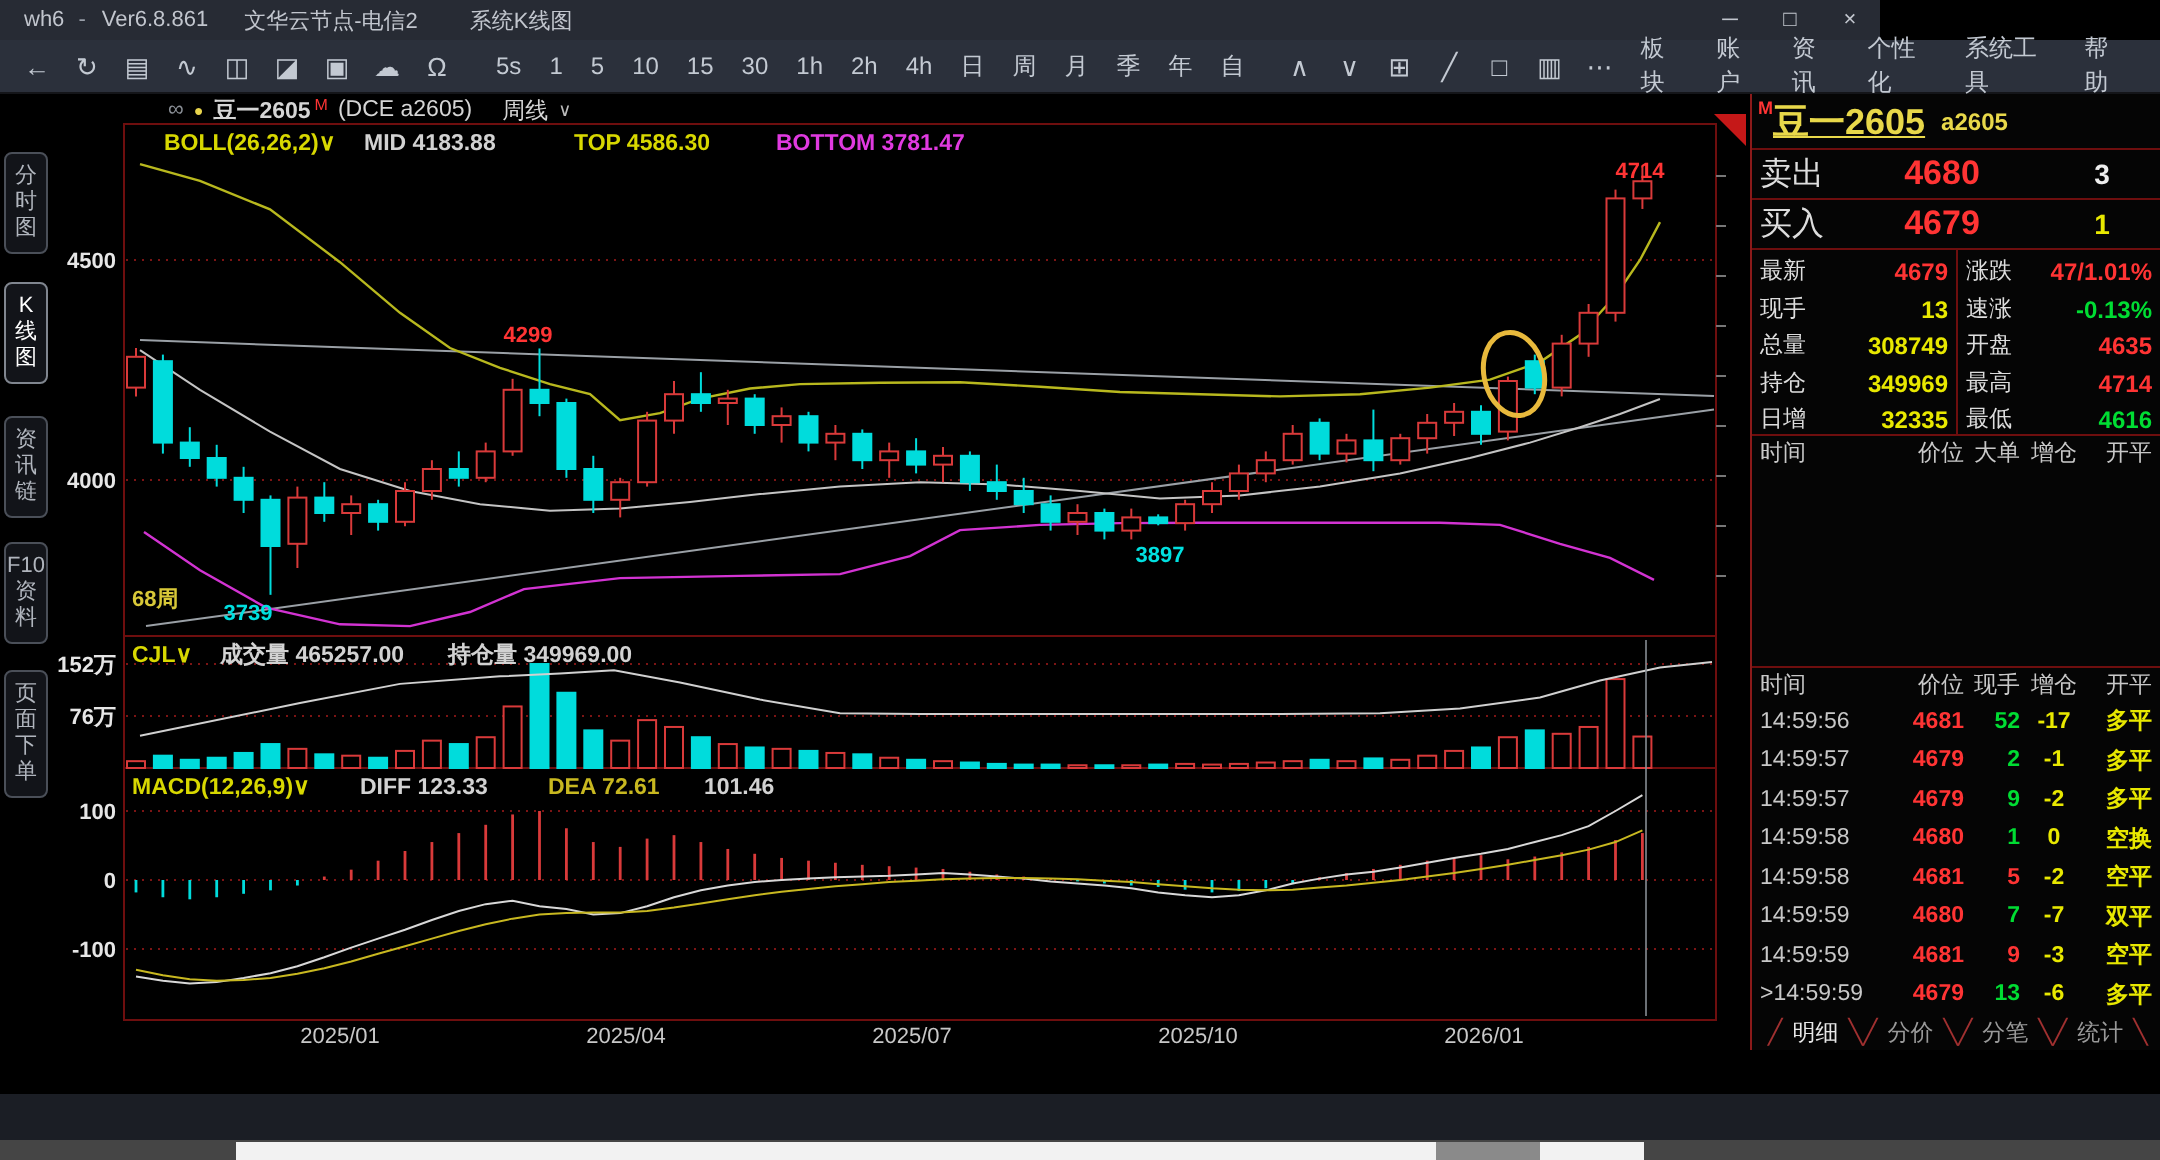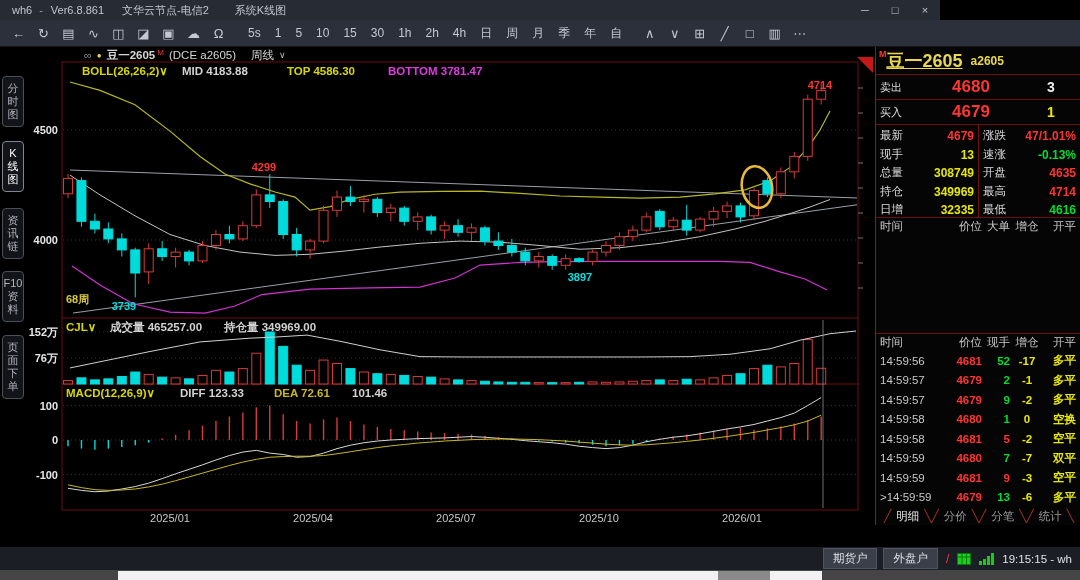--- a/index.html
+++ b/index.html
@@ -40,21 +40,21 @@
   .sym-period{margin-left:10px;}
   .caret{font-size:9px;color:#bbbbbb;}
 
   
   .rpanel{position:absolute;left:875px;top:47px;width:205px;height:478px;border-left:1px solid #8b1a1a;background:#050505;box-sizing:border-box;}
   .q-title{height:27px;border-bottom:1px solid #6e0e0e;display:flex;align-items:center;padding-left:3px;}
   .q-flag{color:#ff3434;font-size:9px;font-weight:700;align-self:flex-start;margin-top:2px;}
   .q-name{color:#e8d84a;font-size:18px;font-weight:700;text-decoration:underline;}
   .q-code{color:#e8d84a;font-size:12px;font-weight:700;margin-left:8px;}
   .q-row{height:24px;border-bottom:1px solid #6e0e0e;display:flex;align-items:center;padding:0 4px;}
-  .q-row .lbl{color:#dddddd;font-size:11px;width:36px;}
+  .q-row .lbl{color:#dddddd;font-size:16px;width:36px;}
   .q-row .price{color:#ff3434;font-size:17px;font-weight:700;flex:1;text-align:center;}
   .q-row .qty{font-size:14px;font-weight:700;width:50px;text-align:center;}
   .q-grid{height:92px;border-bottom:1px solid #6e0e0e;display:grid;grid-template-columns:1fr 1fr;grid-auto-rows:18.4px;}
   .q-cell{display:flex;align-items:flex-end;padding:0 4px;font-size:11.5px;box-sizing:border-box;}
   .q-cell.rightcol{border-left:1px solid #6e0e0e;}
   .q-cell .lbl{color:#dddddd;}
   .q-cell .val{margin-left:auto;font-weight:700;font-size:12px;}
   .c-red{color:#ff3434;} .c-yellow{color:#e8e800;} .c-green{color:#00dd33;} .c-white{color:#eeeeee;}
   .tape-h{height:17px;display:flex;align-items:center;color:#c8c8c8;font-size:11.5px;}
   .big-empty{height:98px;border-bottom:1px solid #6e0e0e;}
@@ -143,20 +143,28 @@
         <span class="tb-period">自</span>
       </div>
     <div class="tb-group" style="margin-left:8px;">
         <span class="tb-ic">∧</span>
         <span class="tb-ic">∨</span>
         <span class="tb-ic">⊞</span>
         <span class="tb-ic">╱</span>
         <span class="tb-ic">□</span>
         <span class="tb-ic">▥</span>
         <span class="tb-ic">⋯</span>
+      </div>
+    <div class="tb-menus">
+        <span class="tb-menu">板块</span>
+        <span class="tb-menu">账户</span>
+        <span class="tb-menu">资讯</span>
+        <span class="tb-menu">个性化</span>
+        <span class="tb-menu">系统工具</span>
+        <span class="tb-menu">帮助</span>
       </div>
   </div>
 
   <div id="side-tabs">
       <div class="side-tab" style="top: 76px;">
         <div>分</div>
         <div>时</div>
         <div>图</div>
       </div>
       <div class="side-tab active" style="top: 141px;">
@@ -651,40 +659,20 @@
         <span class="ttab">
           <span class="sl">╱</span>
           <span class="tl">统计</span>
           <span class="sl">╲</span>
         </span>
       </div>
   </div>
 
 
   <div class="statusbar">
-    <div class="sb-right">
-      <span id="acct-btns" style="display:flex;gap:6px;">
-          <span class="acct-btn">期货户</span>
-          <span class="acct-btn">外盘户</span>
-        </span>
-      <span class="slash-red">/</span>
-      <svg width="14" height="12" viewBox="0 0 14 12">
-        <rect x="0.5" y="0.5" width="13" height="11" fill="#1dcf1d" stroke="#0a7a0a"></rect>
-        <line x1="5" y1="0.5" x2="5" y2="11.5" stroke="#0a7a0a"></line>
-        <line x1="9.5" y1="0.5" x2="9.5" y2="11.5" stroke="#0a7a0a"></line>
-        <line x1="0.5" y1="4" x2="13.5" y2="4" stroke="#0a7a0a"></line>
-      </svg>
-      <span class="sig-bars">
-          <div style="height: 4px;"></div>
-          <div style="height: 6px;"></div>
-          <div style="height: 9px;"></div>
-          <div style="height: 12px;"></div>
-        </span>
-      <span class="clock">19:15:15 - wh</span>
-    </div>
   </div>
 
   <div class="sliver">
     <div class="wbox"></div>
     <div class="gbox"></div>
     <div class="wbox2"></div>
   </div>
 
 </div>
 

